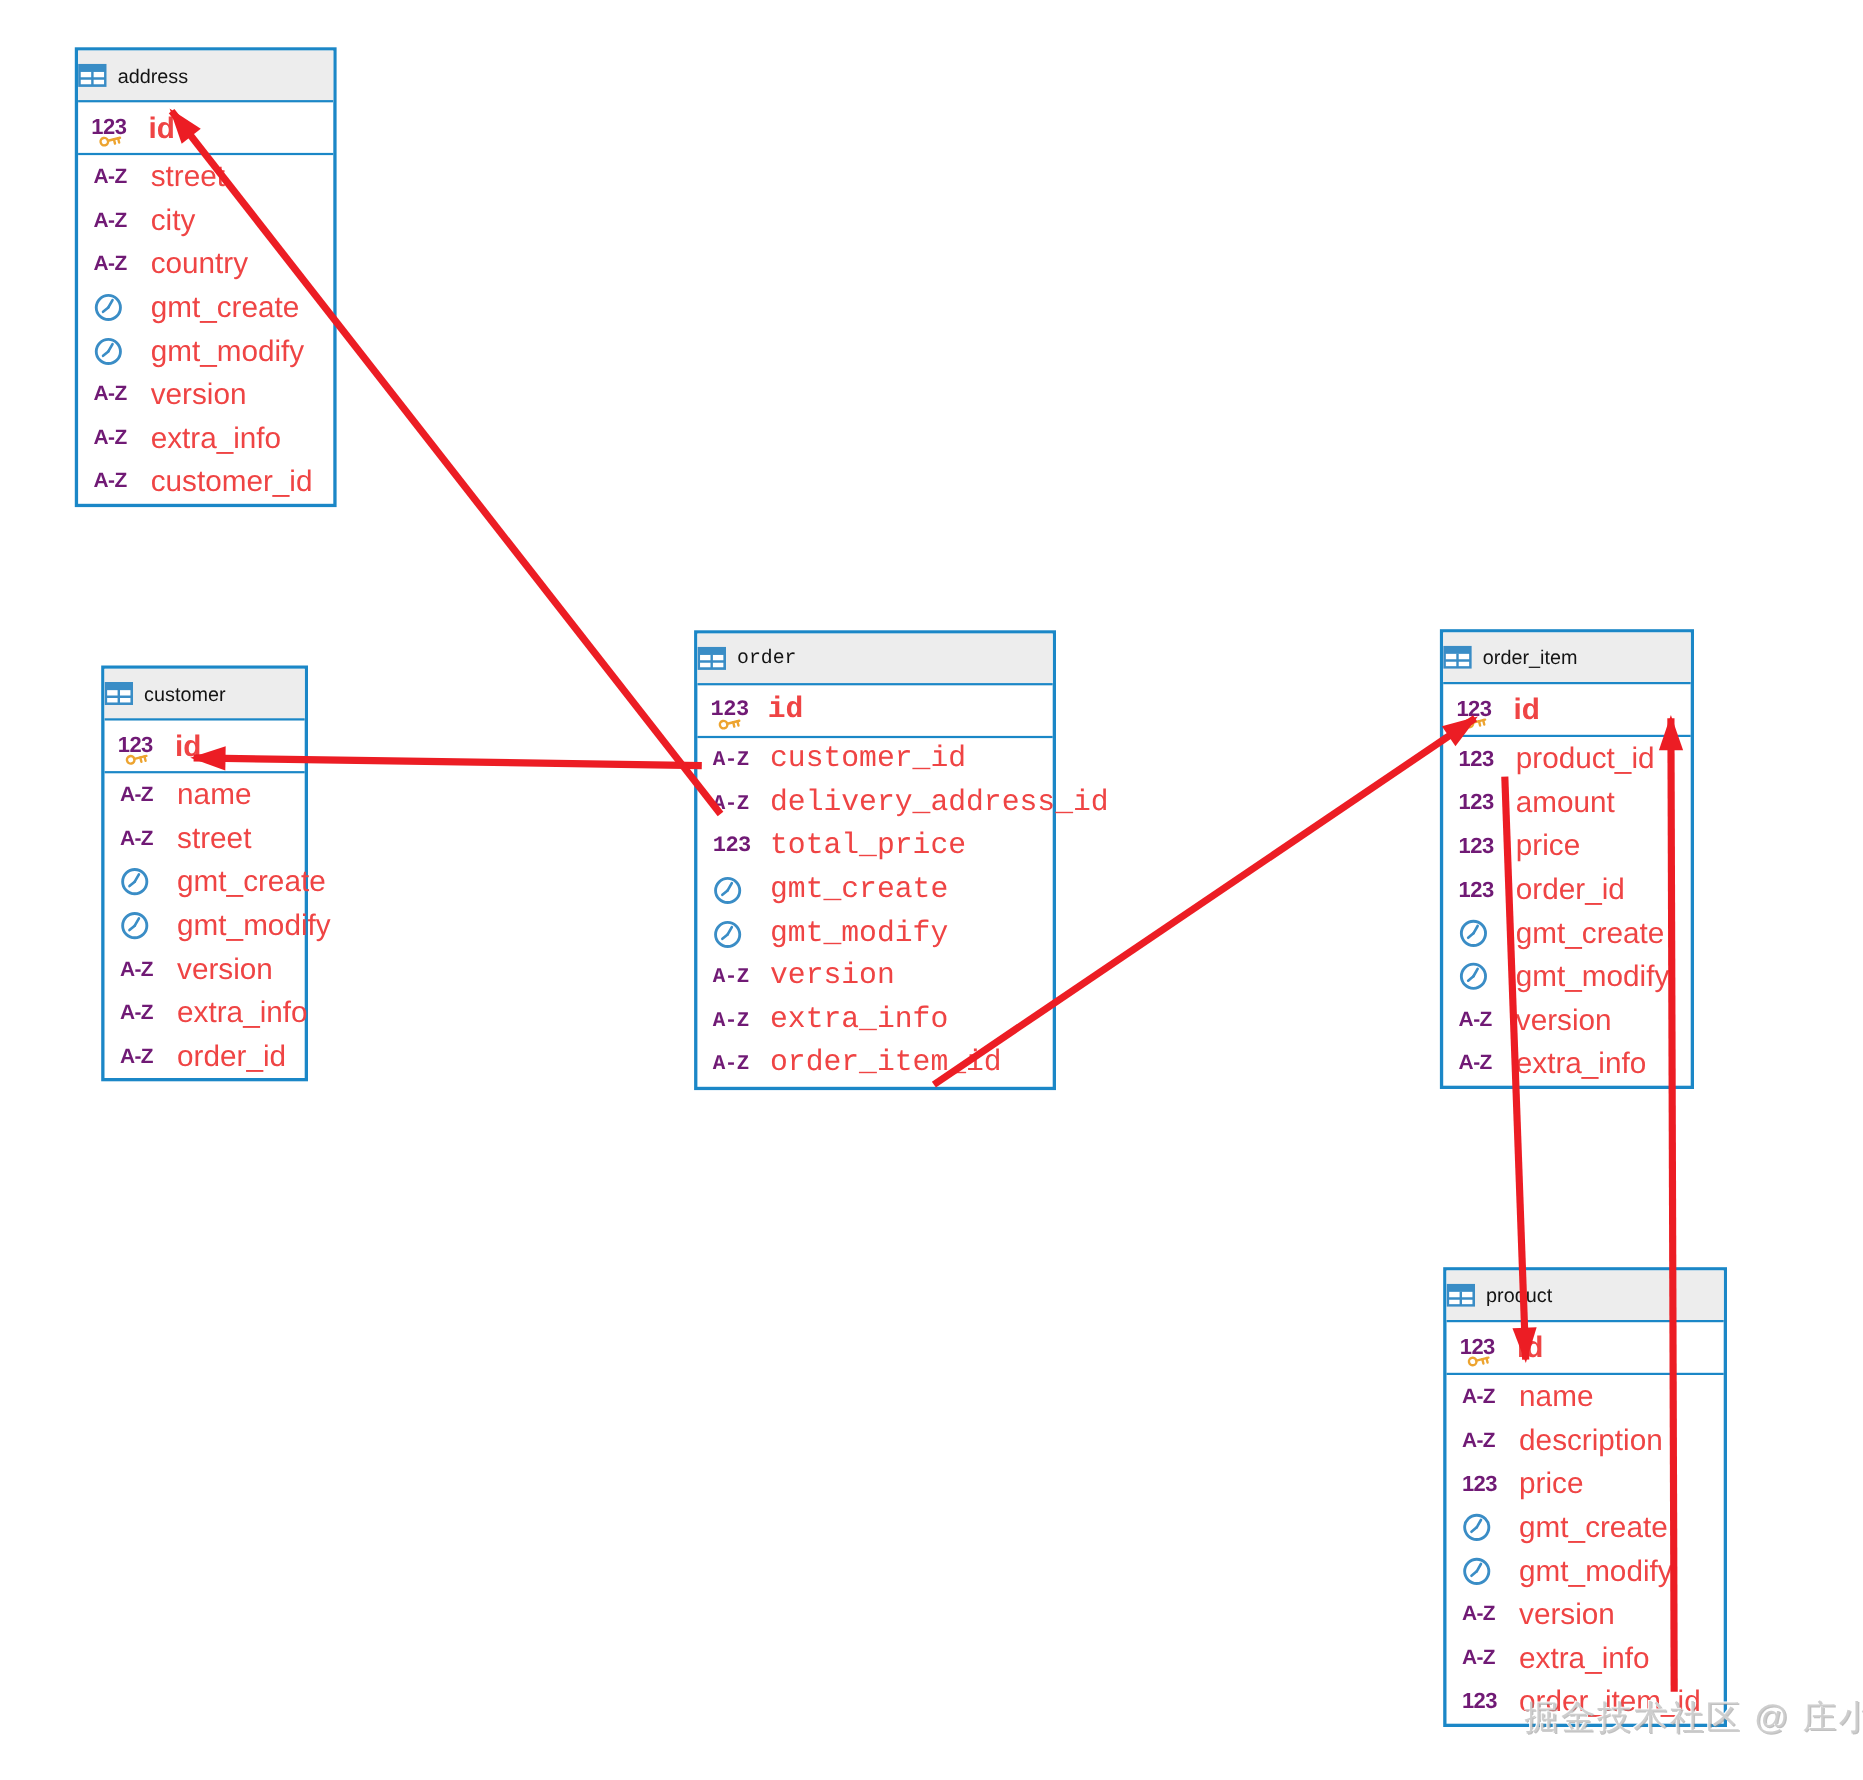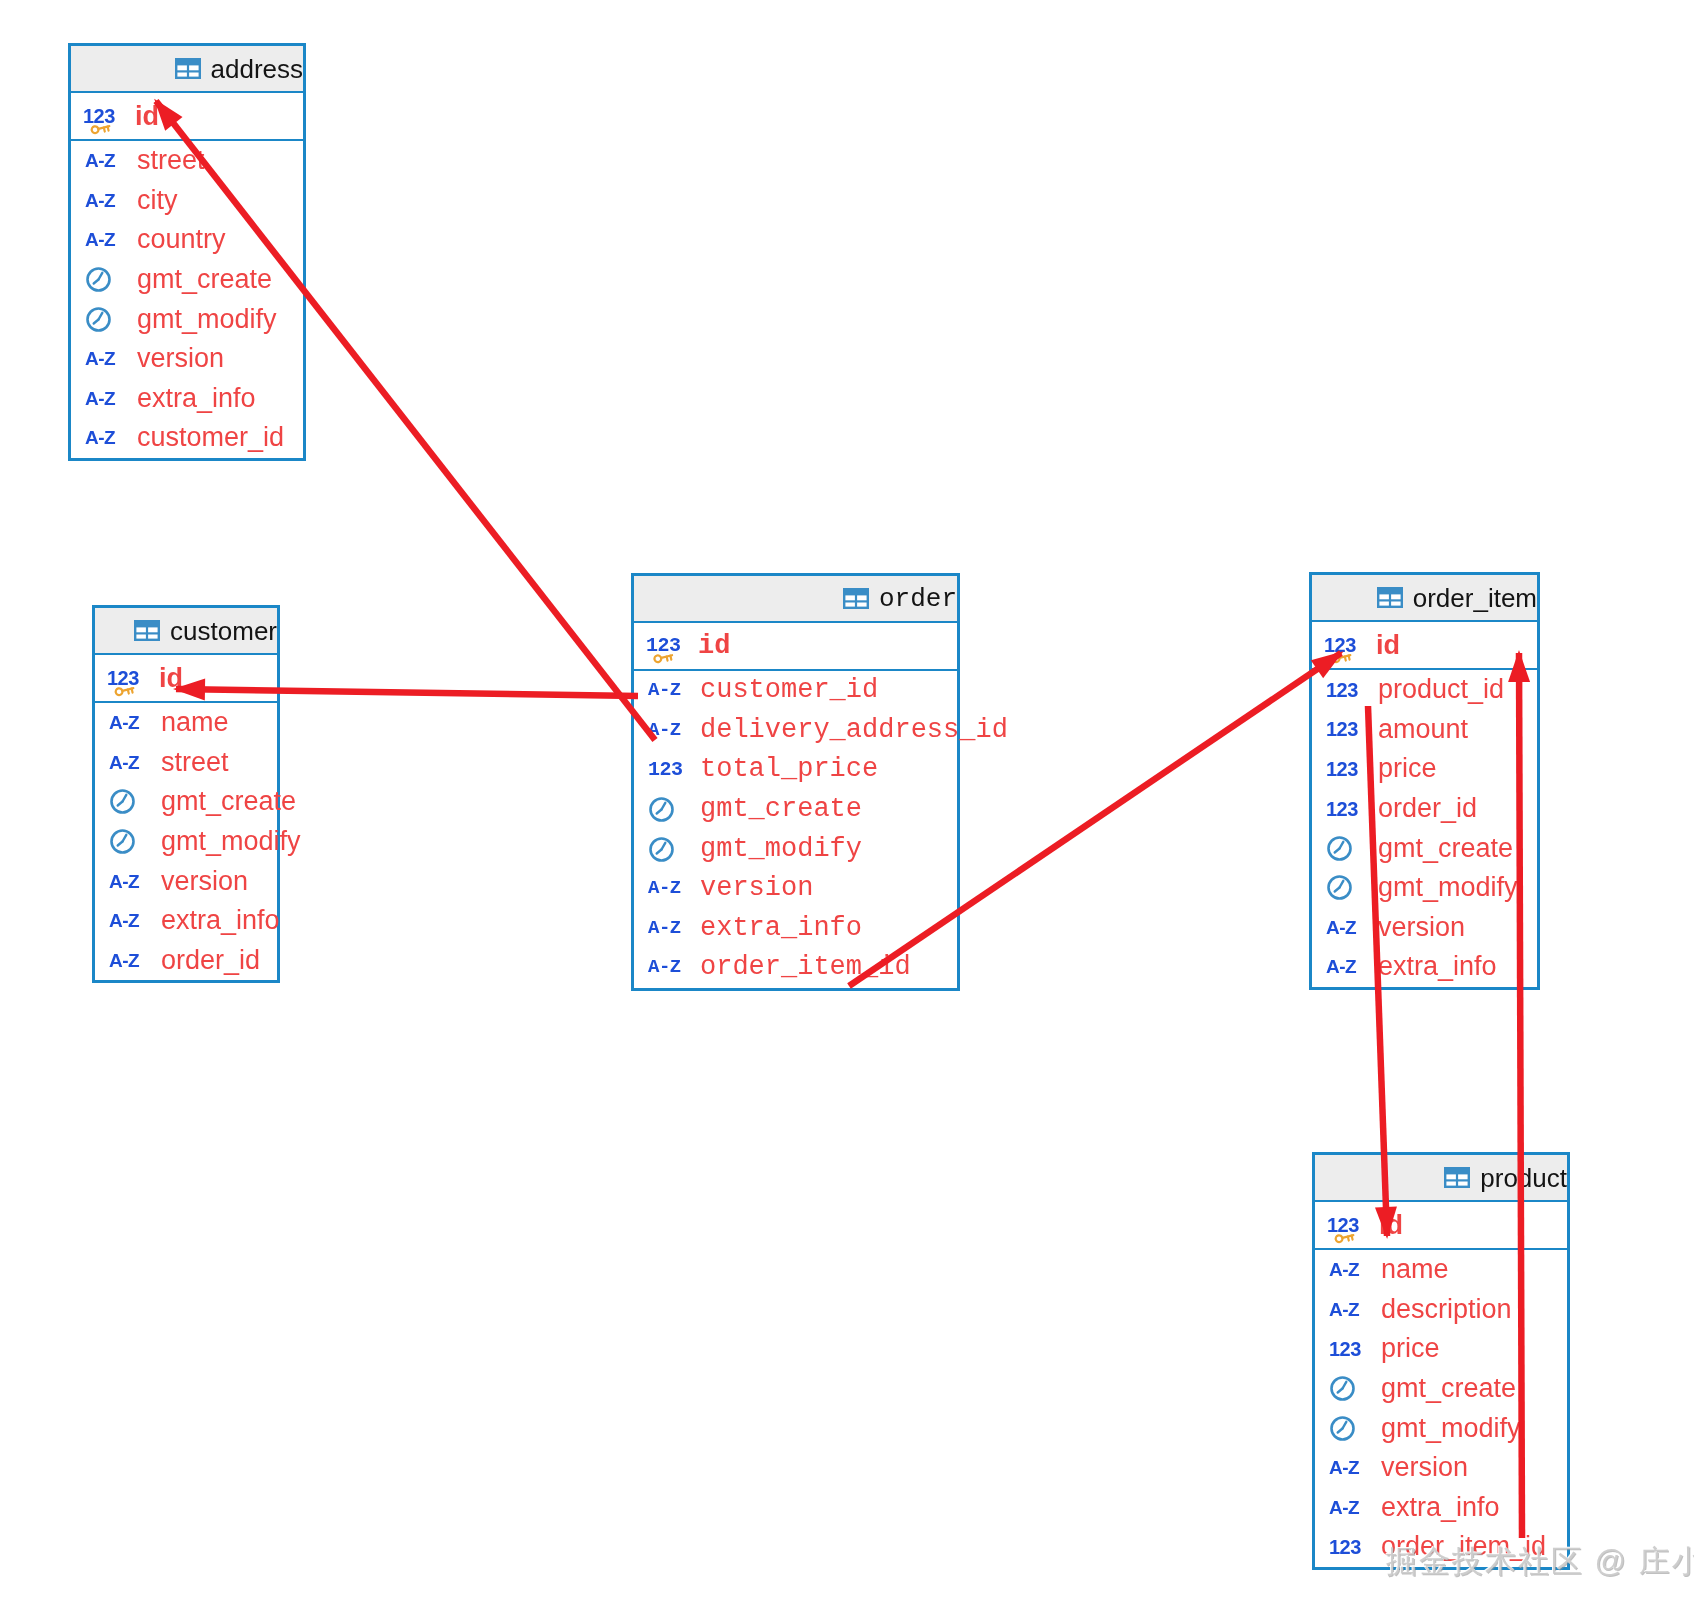--- a/index.html
+++ b/index.html
@@ -1,27 +1,27 @@
 <!DOCTYPE html>
 <html><head>
 <meta charset="utf-8">
 <style>
   html,body{margin:0;padding:0;background:#ffffff;}
   body{font-family:"Liberation Sans","DejaVu Sans",sans-serif;}
   #canvas{position:relative;width:1694px;height:1618px;background:#ffffff;overflow:hidden;}
 
   .tbl{position:absolute;background:#ffffff;border:3px solid #1b87c7;box-sizing:border-box;z-index:10;}
   .tbl-header{height:45px;background:#ededed;border-bottom:2px solid #1b87c7;
-    display:flex;align-items:center;justify-content:flex-end;gap:10px;
-    font-size:26px;color:#141414;white-space:nowrap;padding-left:24px;}
+    display:flex;align-items:center;justify-content:flex-start;gap:10px;
+    font-size:18px;color:#141414;white-space:nowrap;}
   .tbl-title{line-height:1;}
   .pk-row{height:48px;border-bottom:2px solid #1b87c7;display:flex;align-items:center;padding:0 12px;box-sizing:border-box;}
   .row{height:39.6px;display:flex;align-items:center;padding:0 14px;box-sizing:border-box;}
   .f-icon{width:44px;flex:none;position:relative;display:flex;align-items:center;}
-  .txt-ic{color:#1d4ed8;font-weight:700;letter-spacing:-0.5px;line-height:1;}
+  .txt-ic{color:#701a75;font-weight:700;letter-spacing:-0.5px;line-height:1;}
   .ic-num{font-size:20px;}
   .ic-text{font-size:19px;}
   .f-name{font-size:27px;color:#ef4444;margin-left:8px;white-space:nowrap;line-height:1;}
   .pk-name{font-weight:700;}
   .key{position:absolute;left:7px;top:15px;transform:rotate(-14deg);}
 
   .watermark{position:absolute;z-index:15;font-size:31px;letter-spacing:2px;white-space:nowrap;
     color:rgba(203,203,203,0.95);
     text-shadow:-1px -1px 0 rgba(255,255,255,0.95), 1px 1px 0 rgba(140,140,140,0.55);}
 

